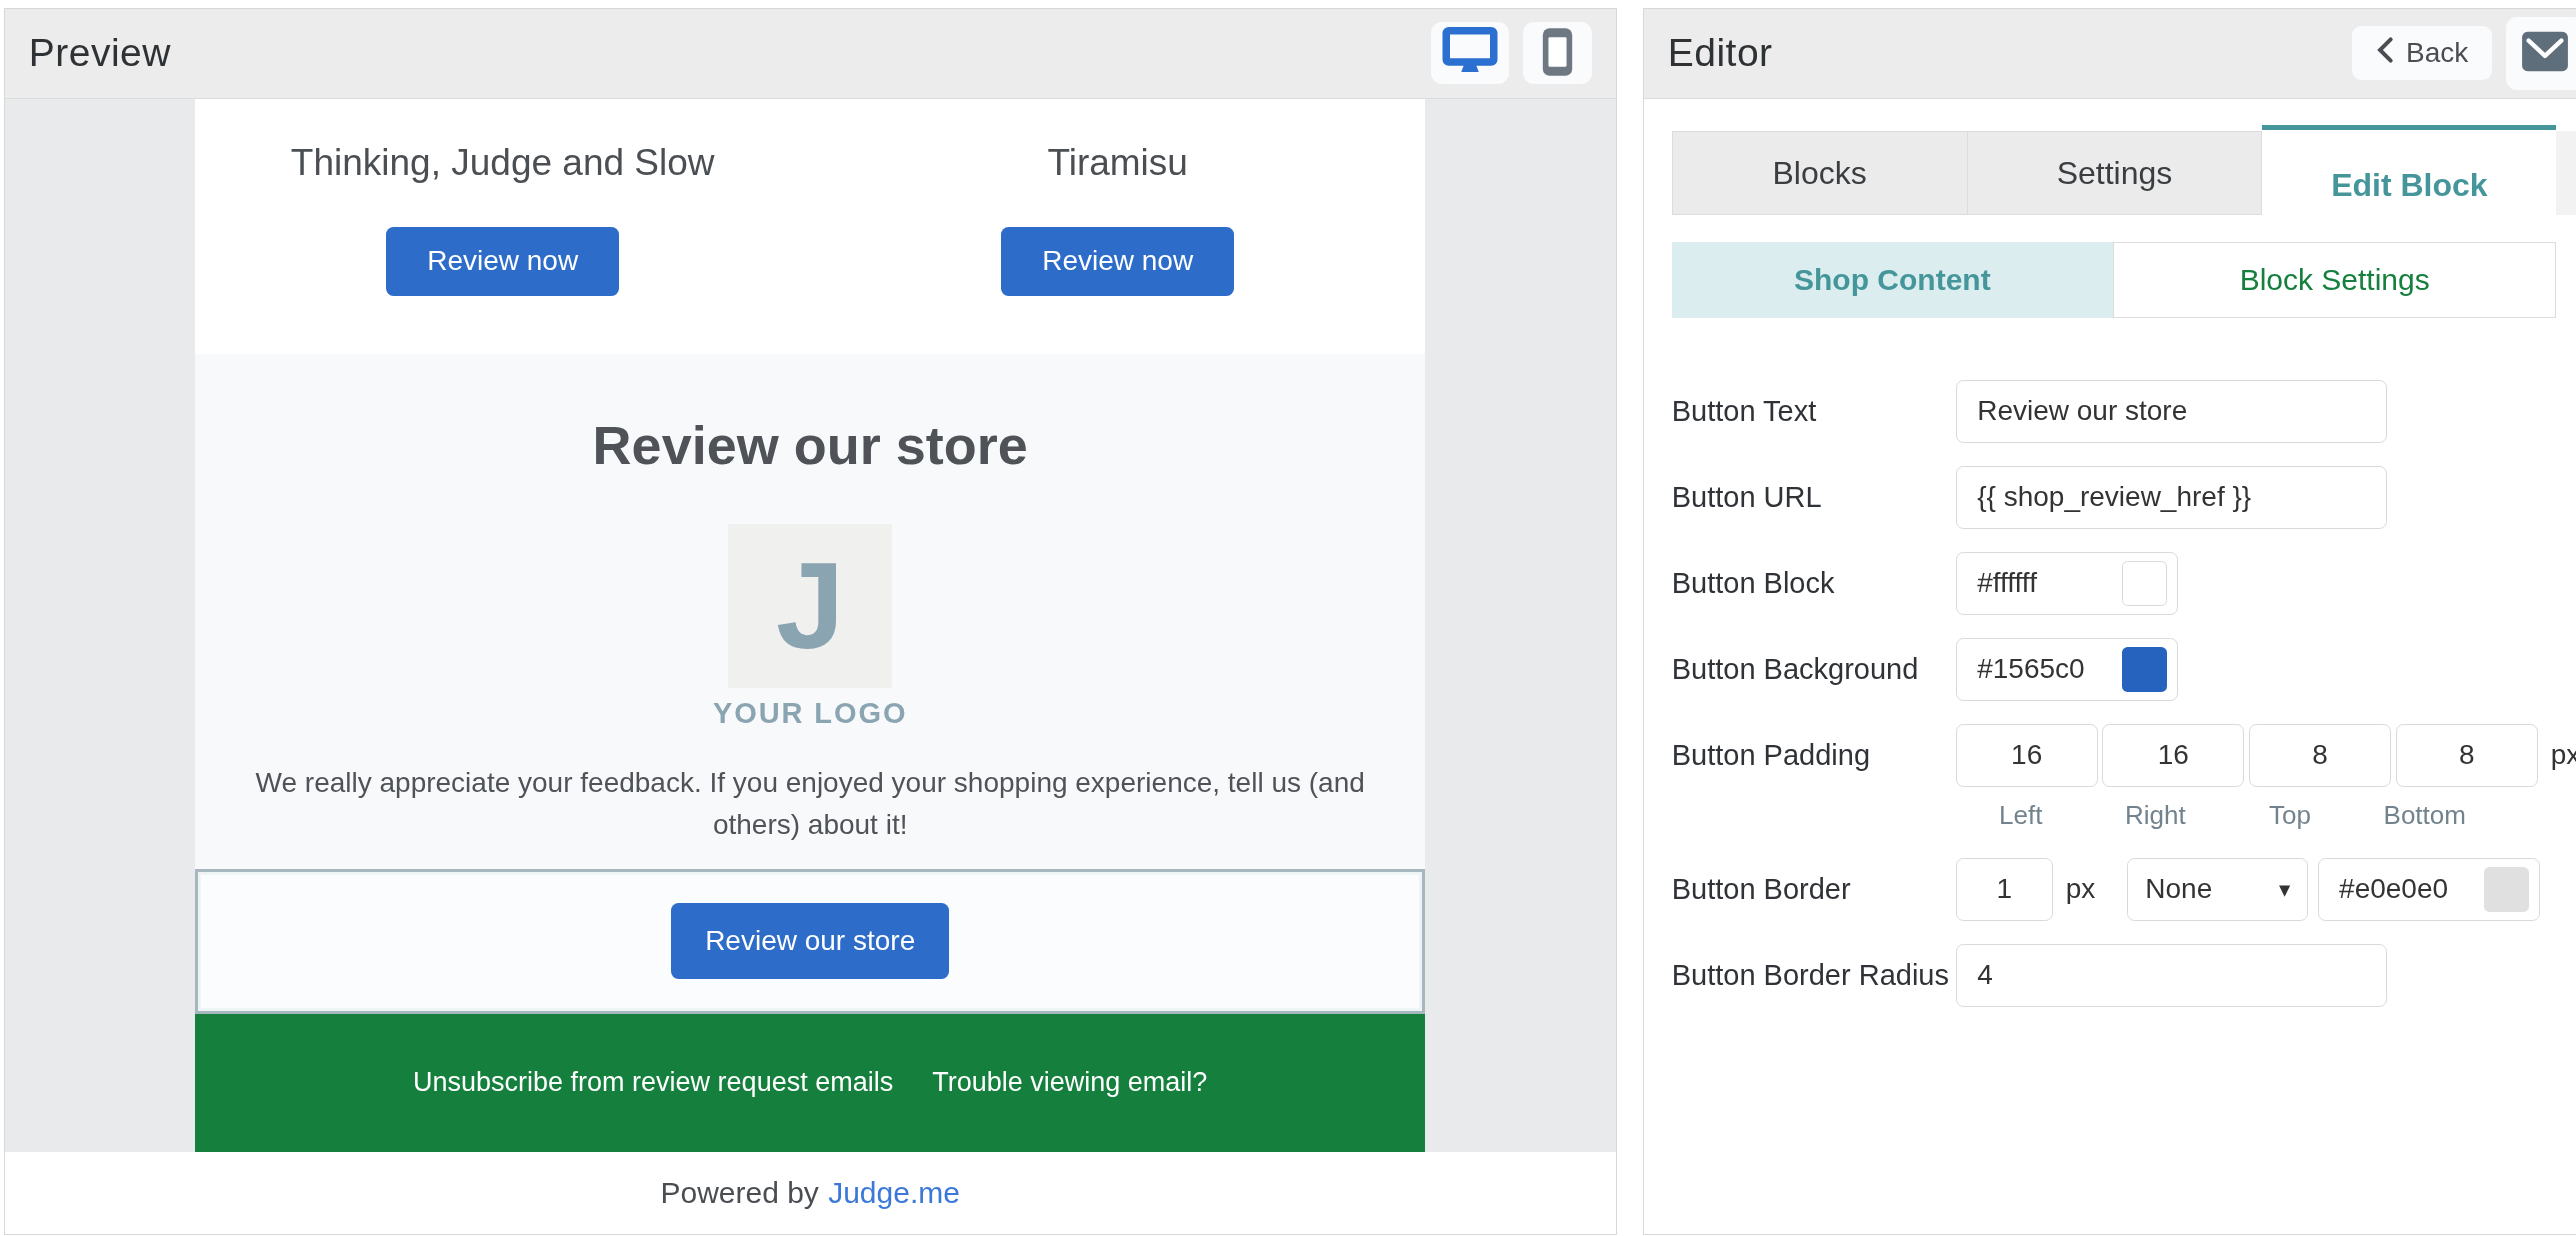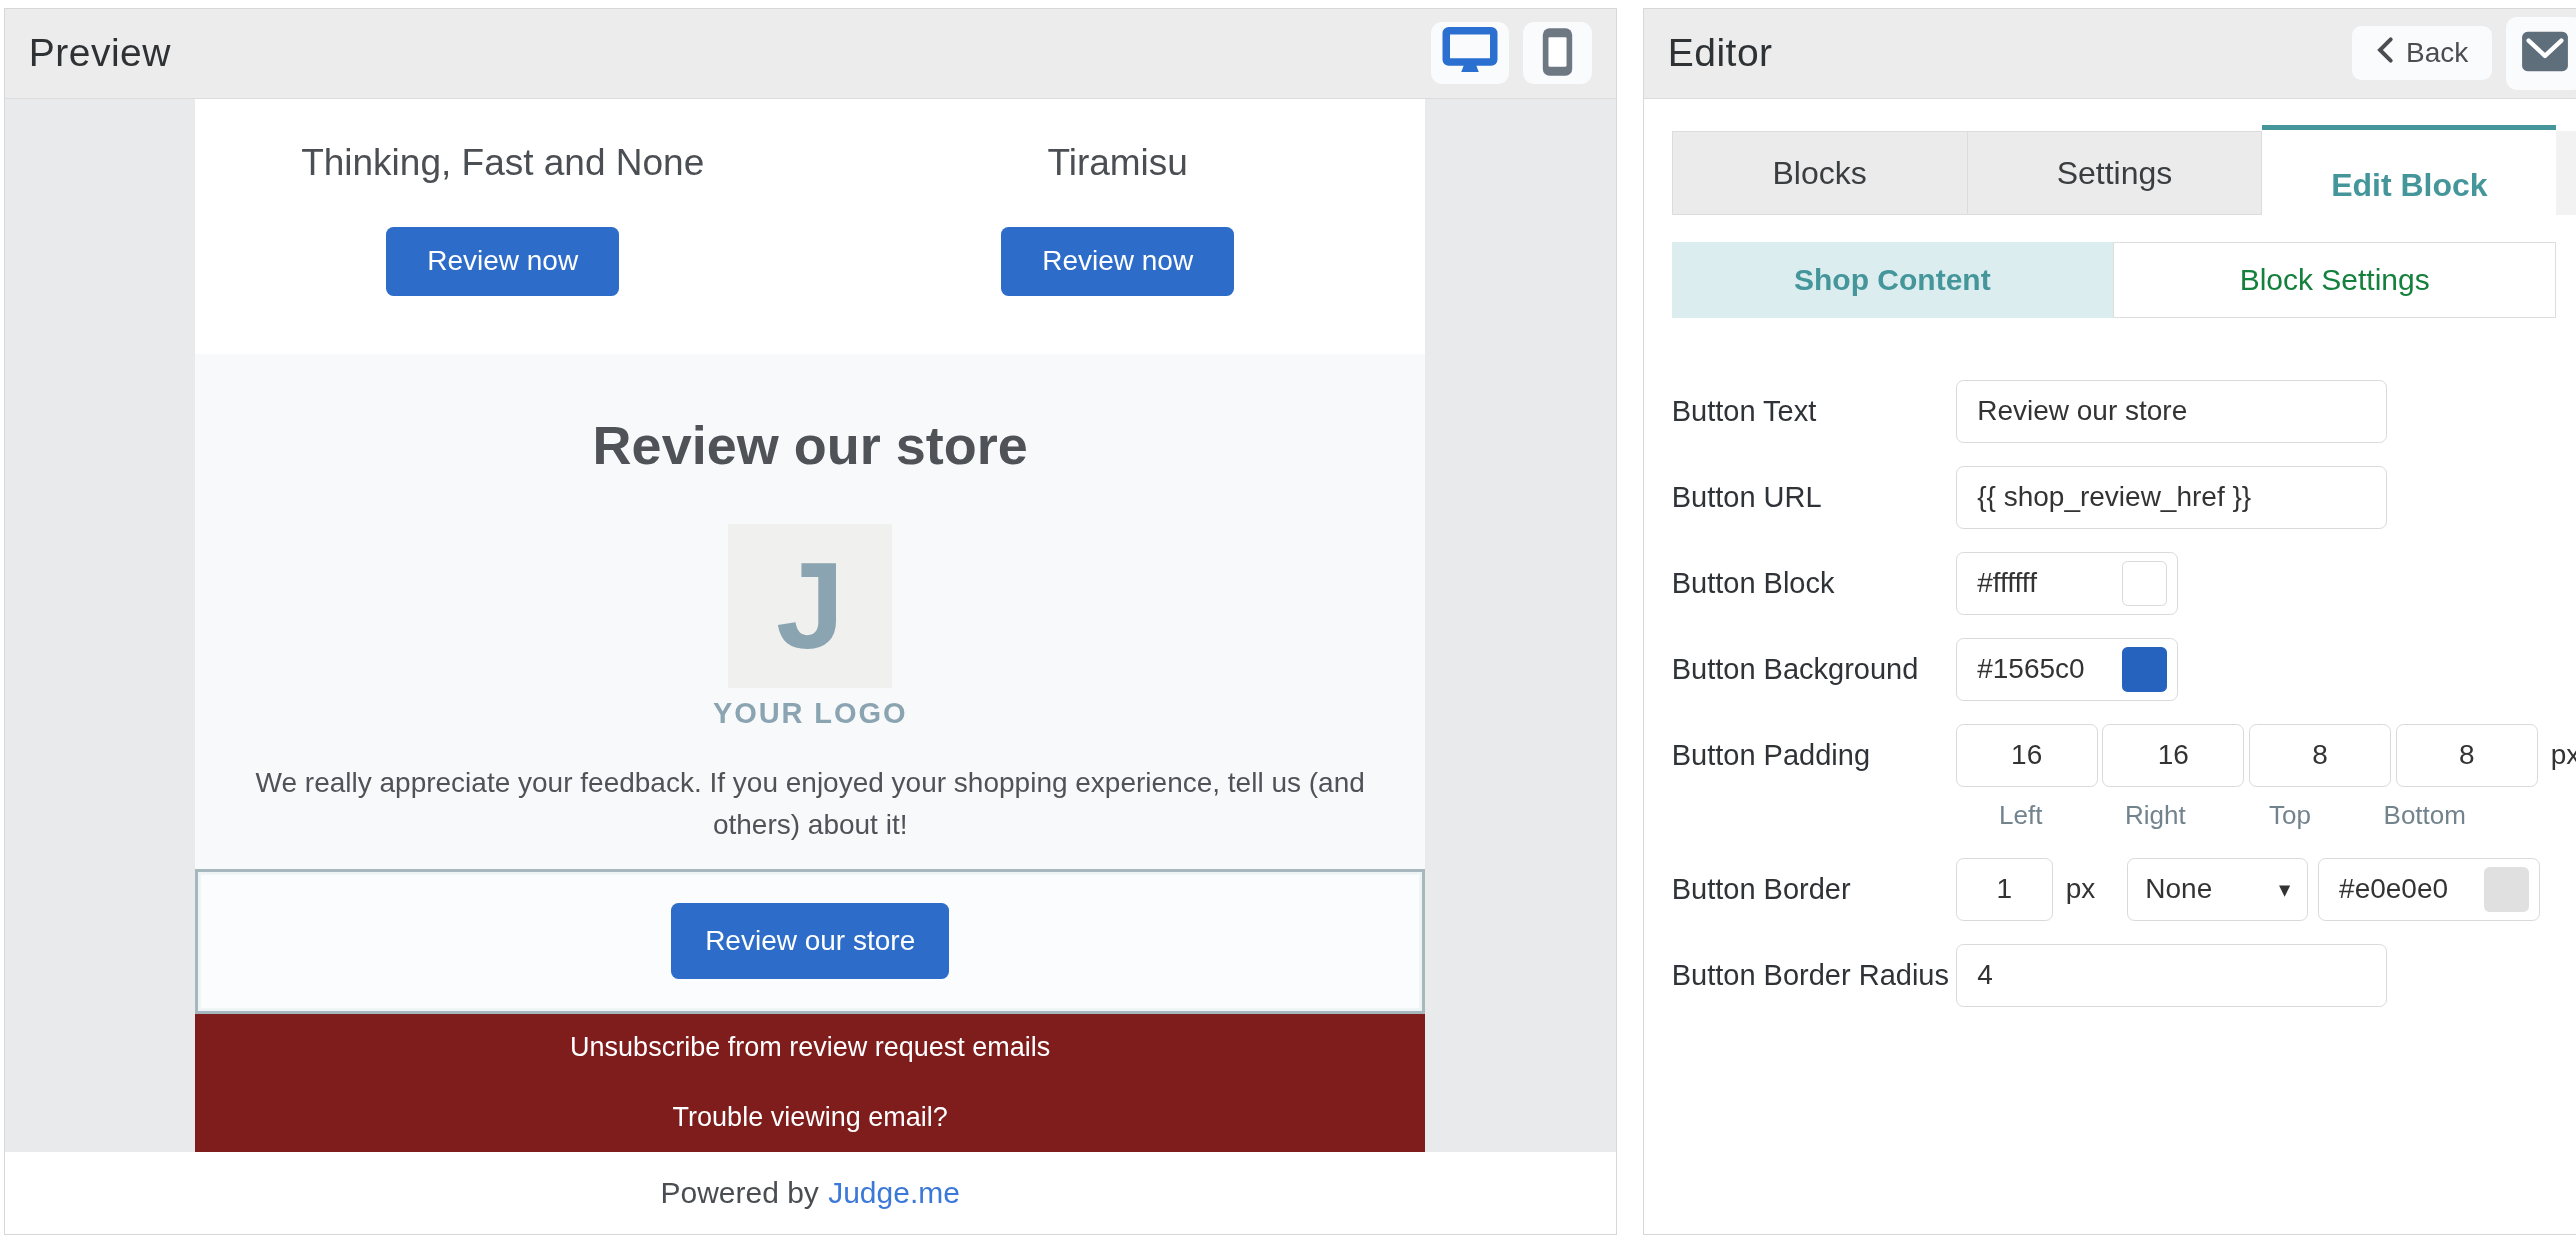--- a/index.html
+++ b/index.html
@@ -31,21 +31,21 @@
   .store-heading { font-size:54px; font-weight:bold; color:#4f5358; padding-top:60px; }
   .logo-box { width:164px; height:164px; margin:48px auto 0; background:#f0f0ee; display:flex;
               align-items:center; justify-content:center; }
   .logo-letter { font-size:123px; font-weight:bold; color:#8ba4b1; }
   .logo-caption { margin-top:9.3px; font-size:29px; font-weight:bold; letter-spacing:1.9px; color:#8ba4b1; }
   .store-message { margin:32px auto 0; width:1110px; font-size:28px; line-height:1.5; color:#4f5358; }
 
   .email-selected { height:145px; flex:0 0 145px; background:#fbfcfd; border:3.7px solid #a6b8bd;
                     display:flex; align-items:center; justify-content:center; box-shadow: inset 0 0 0 2.8px #eef4f5; }
 
-  .email-footer { flex:1; background:#7f1d1d; display:flex; flex-direction:column; align-items:center;
+  .email-footer { flex:1; background:#15803d; display:flex; flex-direction:row; align-items:center;
                   justify-content:center; gap:39px; }
   .footer-link { color:#fff; font-size:27px; text-decoration:none; cursor:pointer; }
 
   .powered-bar { height:82px; flex:0 0 82px; background:#fff; display:flex; align-items:center;
                  justify-content:center; font-size:30px; color:#4a4e52; }
   .powered-bar a { color:#3b78d8; text-decoration:none; margin-left:9.3px; cursor:pointer; }
 
   
   .editor-pane { flex:1; background:#fff; position:relative; }
   .back-btn { height:54px; background:#fafbfc; border:none; border-radius:9.3px; display:flex;
@@ -123,21 +123,21 @@
           </span>
         </button>
       </div>
     </header>
 
     <div class="preview-body">
       <div class="email">
 
         <div class="email-products">
           <div class="product">
-            <div class="product-title">Thinking, Fast and None</div>
+            <div class="product-title">Thinking, Judge and Slow</div>
             <button class="email-btn">Review now</button>
           </div>
           <div class="product">
             <div class="product-title">Tiramisu</div>
             <button class="email-btn">Review now</button>
           </div>
         </div>
 
         <div class="email-store">
           <div class="store-heading">Review our store</div>

